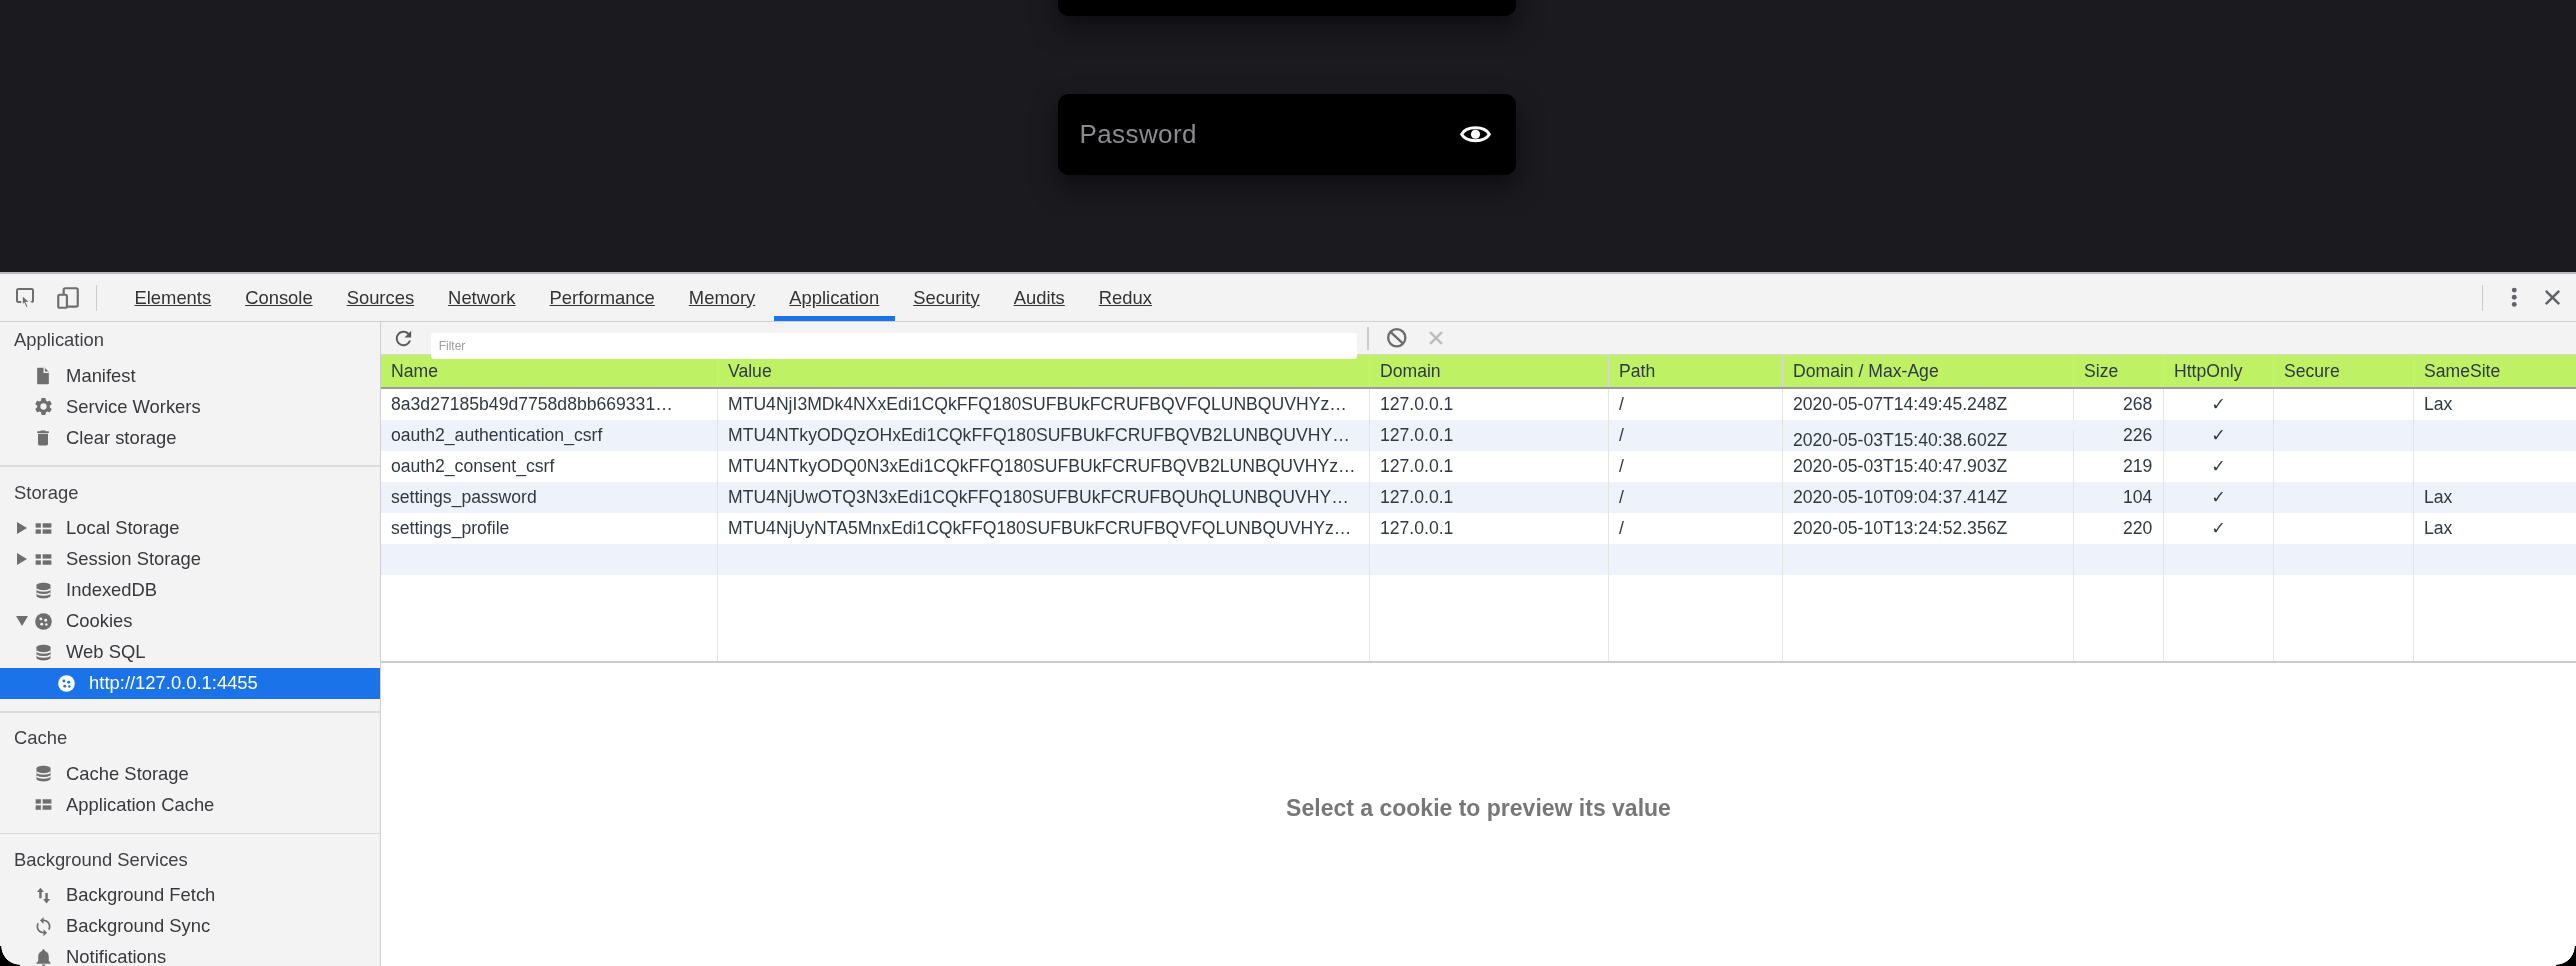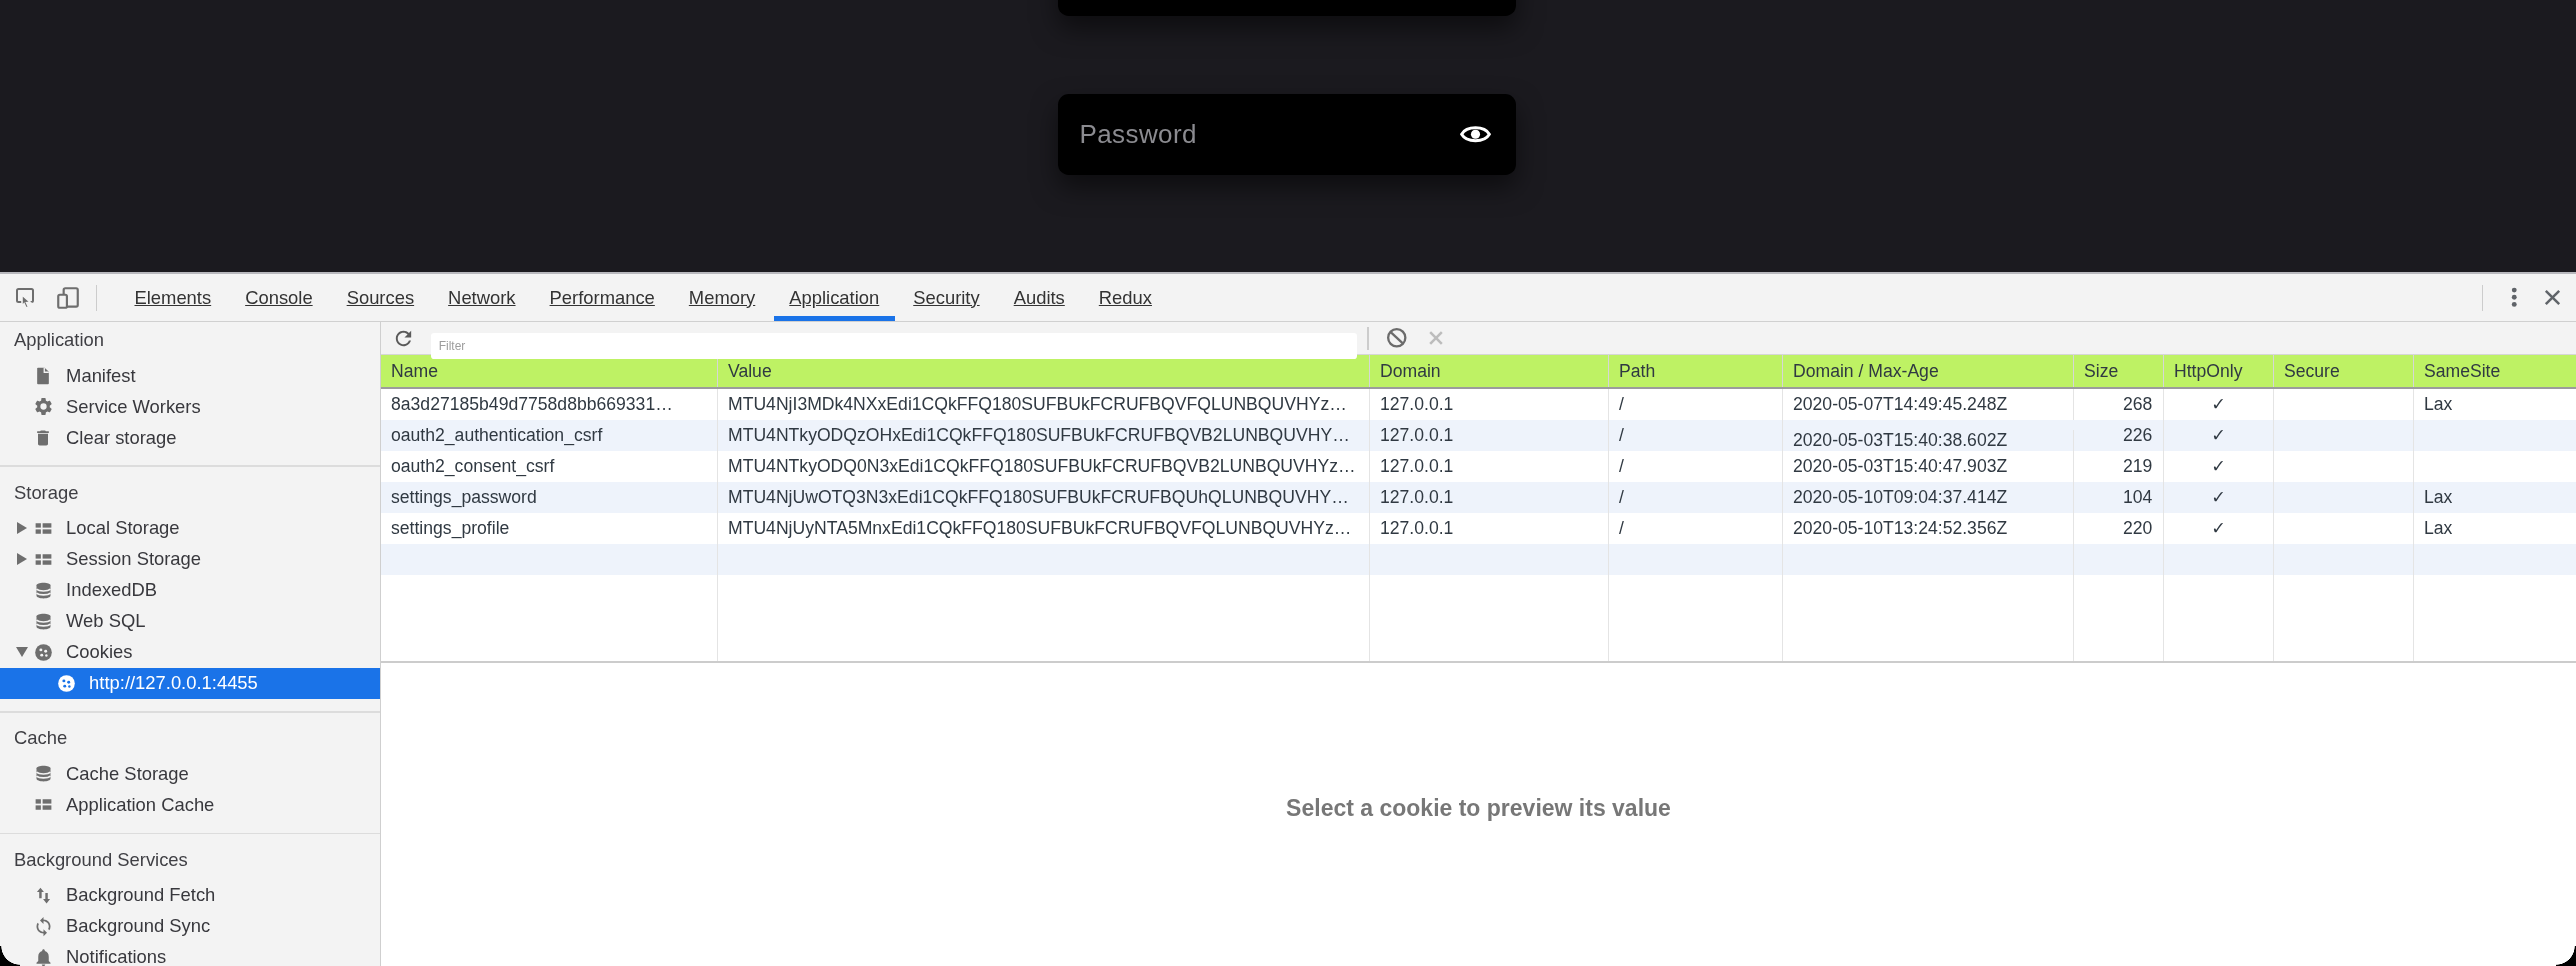--- a/index.html
+++ b/index.html
@@ -203,43 +203,43 @@
             <span class="sb-exp"></span>
             <span class="sb-ico">
               <svg width="21" height="21" viewBox="0 0 24 24">
                 <path d="M4 6c0-1.66 3.58-3 8-3s8 1.34 8 3v12c0 1.66-3.58 3-8 3s-8-1.34-8-3V6z" fill="currentColor"></path>
                 <path d="M4 10.5c1.5 1.3 4.5 2 8 2s6.5-.7 8-2M4 15c1.5 1.3 4.5 2 8 2s6.5-.7 8-2" fill="none" stroke="#f3f3f3" stroke-width="1.8"></path>
               </svg>
             </span>
             <span class="sb-label">IndexedDB</span>
           </div>
           <div class="sb-item">
-            <span class="sb-exp"></span>
-            <span class="sb-ico">
-              <svg width="21" height="21" viewBox="0 0 24 24">
-                <path d="M4 6c0-1.66 3.58-3 8-3s8 1.34 8 3v12c0 1.66-3.58 3-8 3s-8-1.34-8-3V6z" fill="currentColor"></path>
-                <path d="M4 10.5c1.5 1.3 4.5 2 8 2s6.5-.7 8-2M4 15c1.5 1.3 4.5 2 8 2s6.5-.7 8-2" fill="none" stroke="#f3f3f3" stroke-width="1.8"></path>
-              </svg>
-            </span>
-            <span class="sb-label">Web SQL</span>
-          </div>
-          <div class="sb-item">
             <span class="sb-exp">
               <i class="tri-d"></i>
             </span>
             <span class="sb-ico">
               <svg width="21" height="21" viewBox="0 0 24 24">
                 <circle cx="12" cy="12" r="9.5" fill="currentColor"></circle>
                 <circle cx="9" cy="9" r="1.7" style="fill:var(--chipc)"></circle>
                 <circle cx="14.5" cy="10.5" r="1.7" style="fill:var(--chipc)"></circle>
                 <circle cx="10" cy="15" r="1.7" style="fill:var(--chipc)"></circle>
                 <circle cx="15.3" cy="15.5" r="1.4" style="fill:var(--chipc)"></circle>
               </svg>
             </span>
             <span class="sb-label">Cookies</span>
+          </div>
+          <div class="sb-item">
+            <span class="sb-exp"></span>
+            <span class="sb-ico">
+              <svg width="21" height="21" viewBox="0 0 24 24">
+                <path d="M4 6c0-1.66 3.58-3 8-3s8 1.34 8 3v12c0 1.66-3.58 3-8 3s-8-1.34-8-3V6z" fill="currentColor"></path>
+                <path d="M4 10.5c1.5 1.3 4.5 2 8 2s6.5-.7 8-2M4 15c1.5 1.3 4.5 2 8 2s6.5-.7 8-2" fill="none" stroke="#f3f3f3" stroke-width="1.8"></path>
+              </svg>
+            </span>
+            <span class="sb-label">Web SQL</span>
           </div>
           <div class="sb-item selected child">
             <span class="sb-exp"></span>
             <span class="sb-ico">
               <svg width="21" height="21" viewBox="0 0 24 24">
                 <circle cx="12" cy="12" r="9.5" fill="currentColor"></circle>
                 <circle cx="9" cy="9" r="1.7" style="fill:var(--chipc)"></circle>
                 <circle cx="14.5" cy="10.5" r="1.7" style="fill:var(--chipc)"></circle>
                 <circle cx="10" cy="15" r="1.7" style="fill:var(--chipc)"></circle>
                 <circle cx="15.3" cy="15.5" r="1.4" style="fill:var(--chipc)"></circle>

